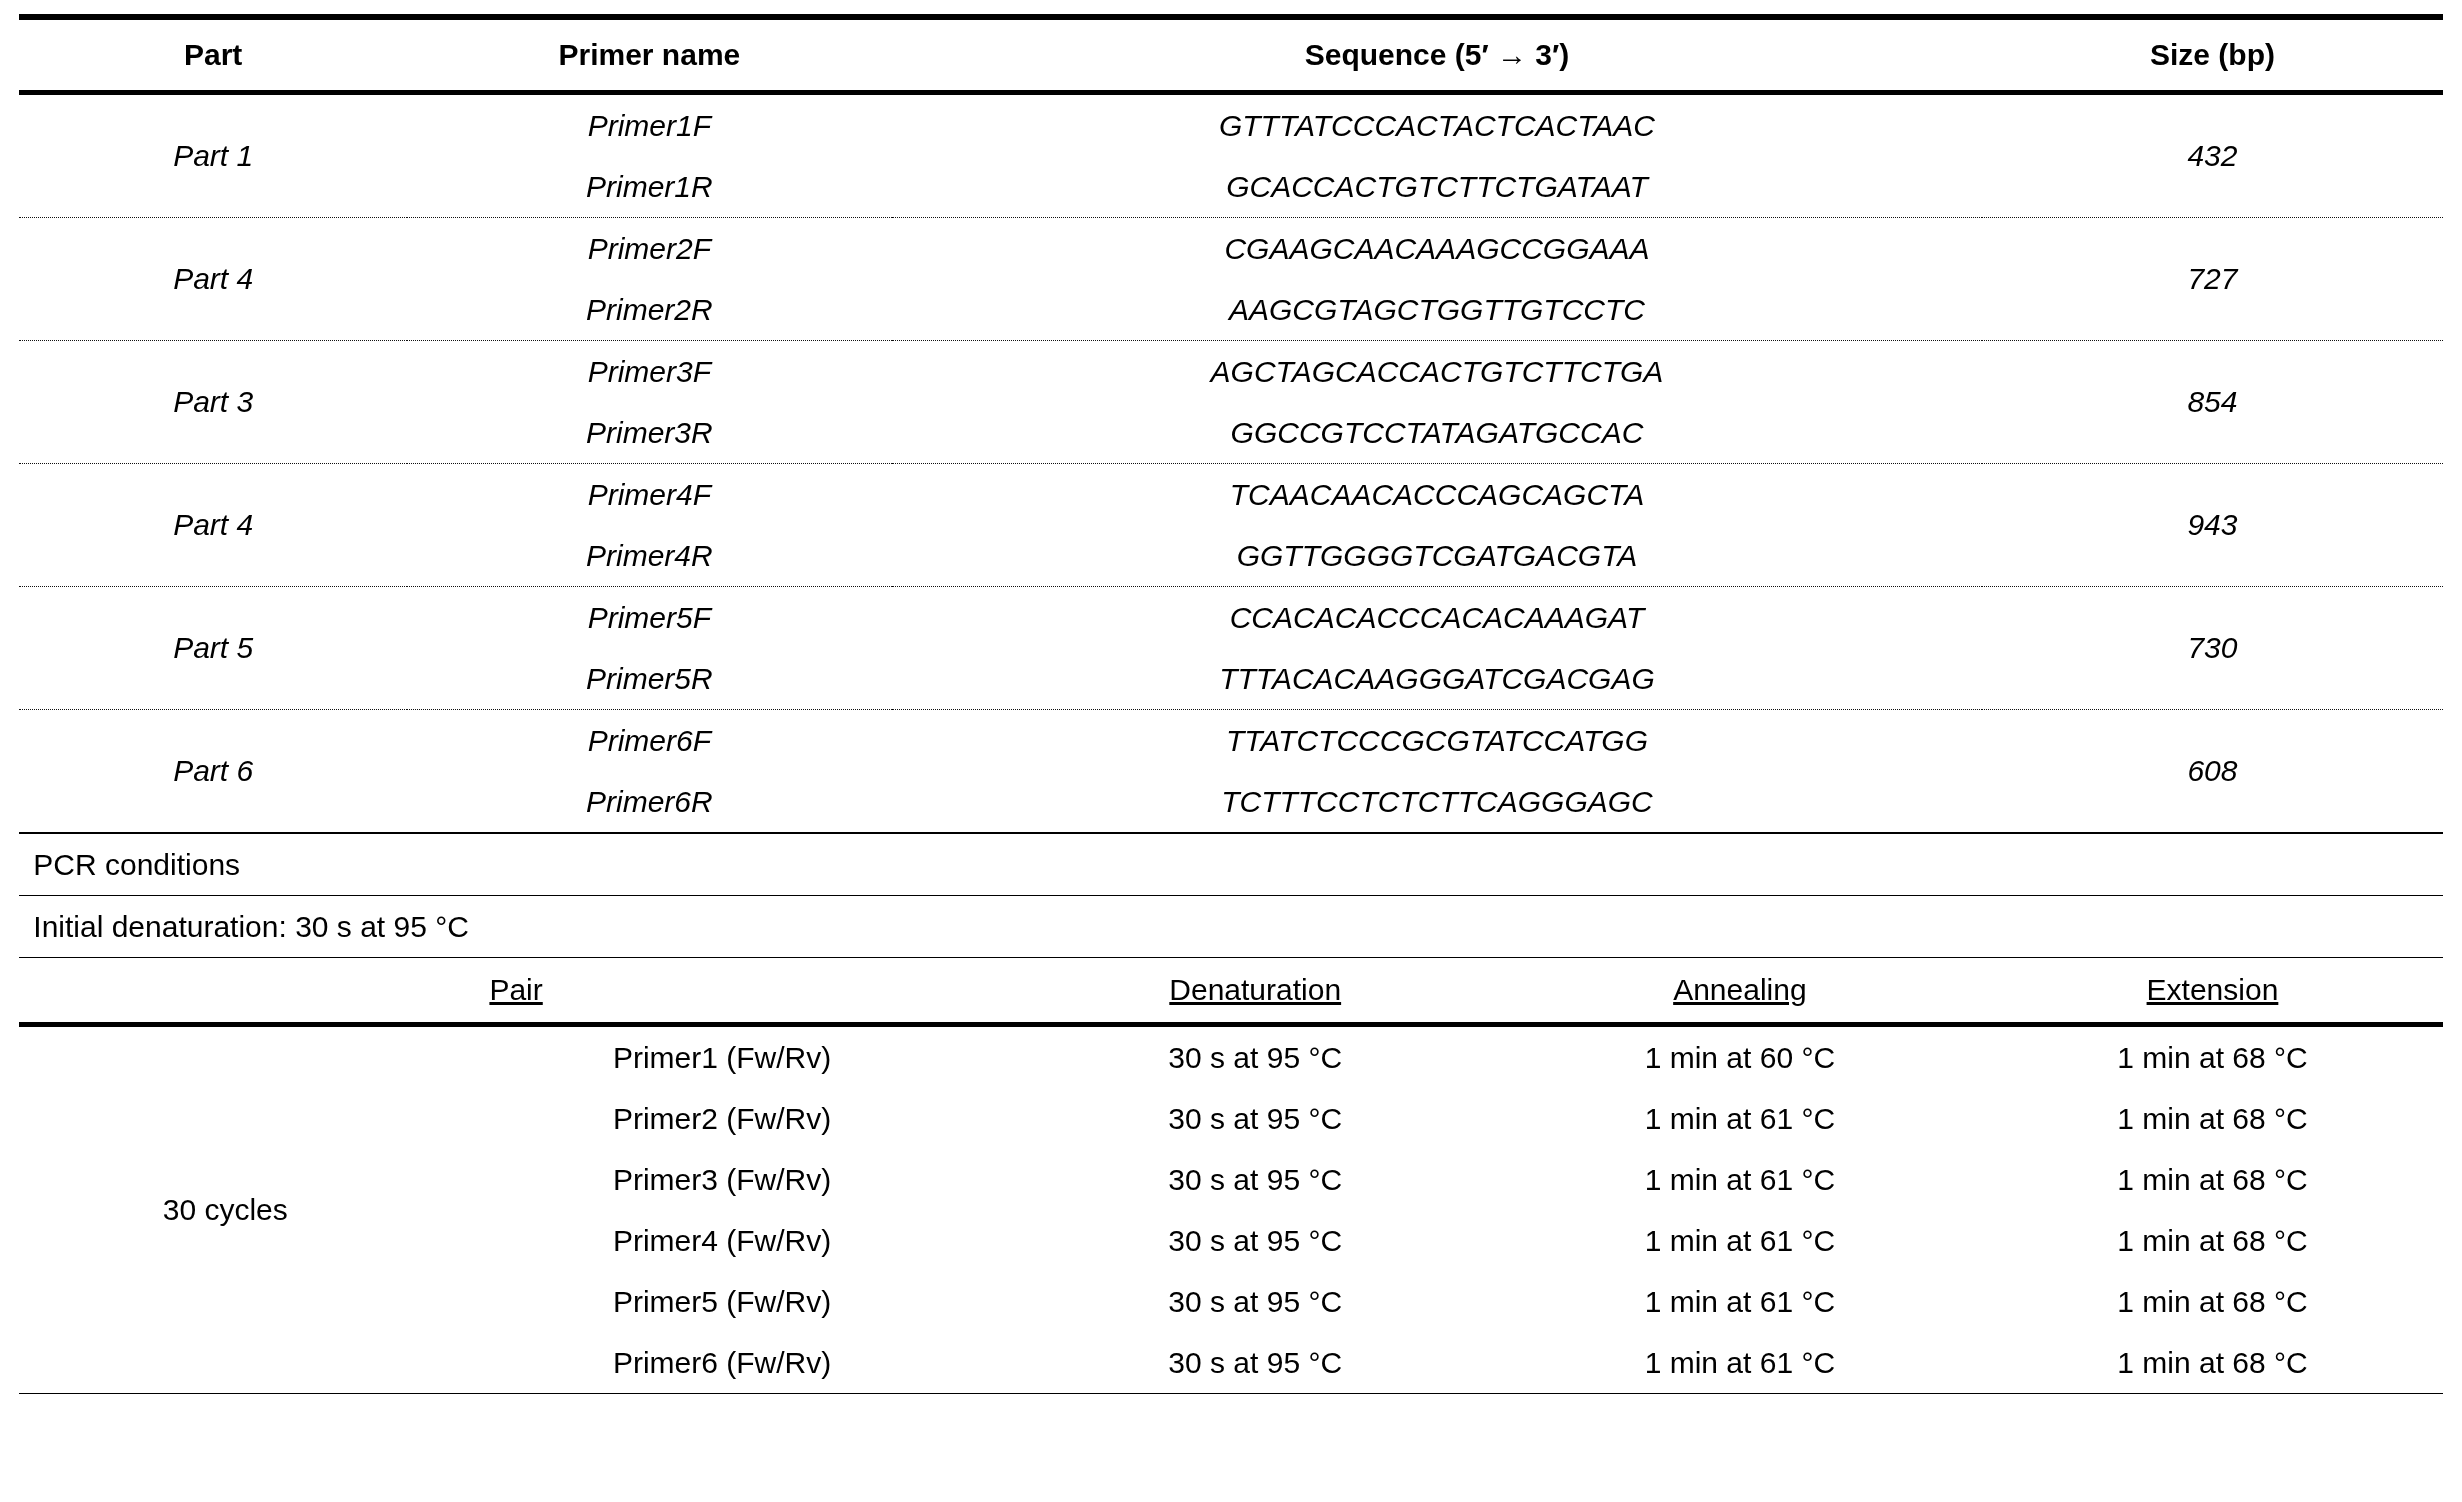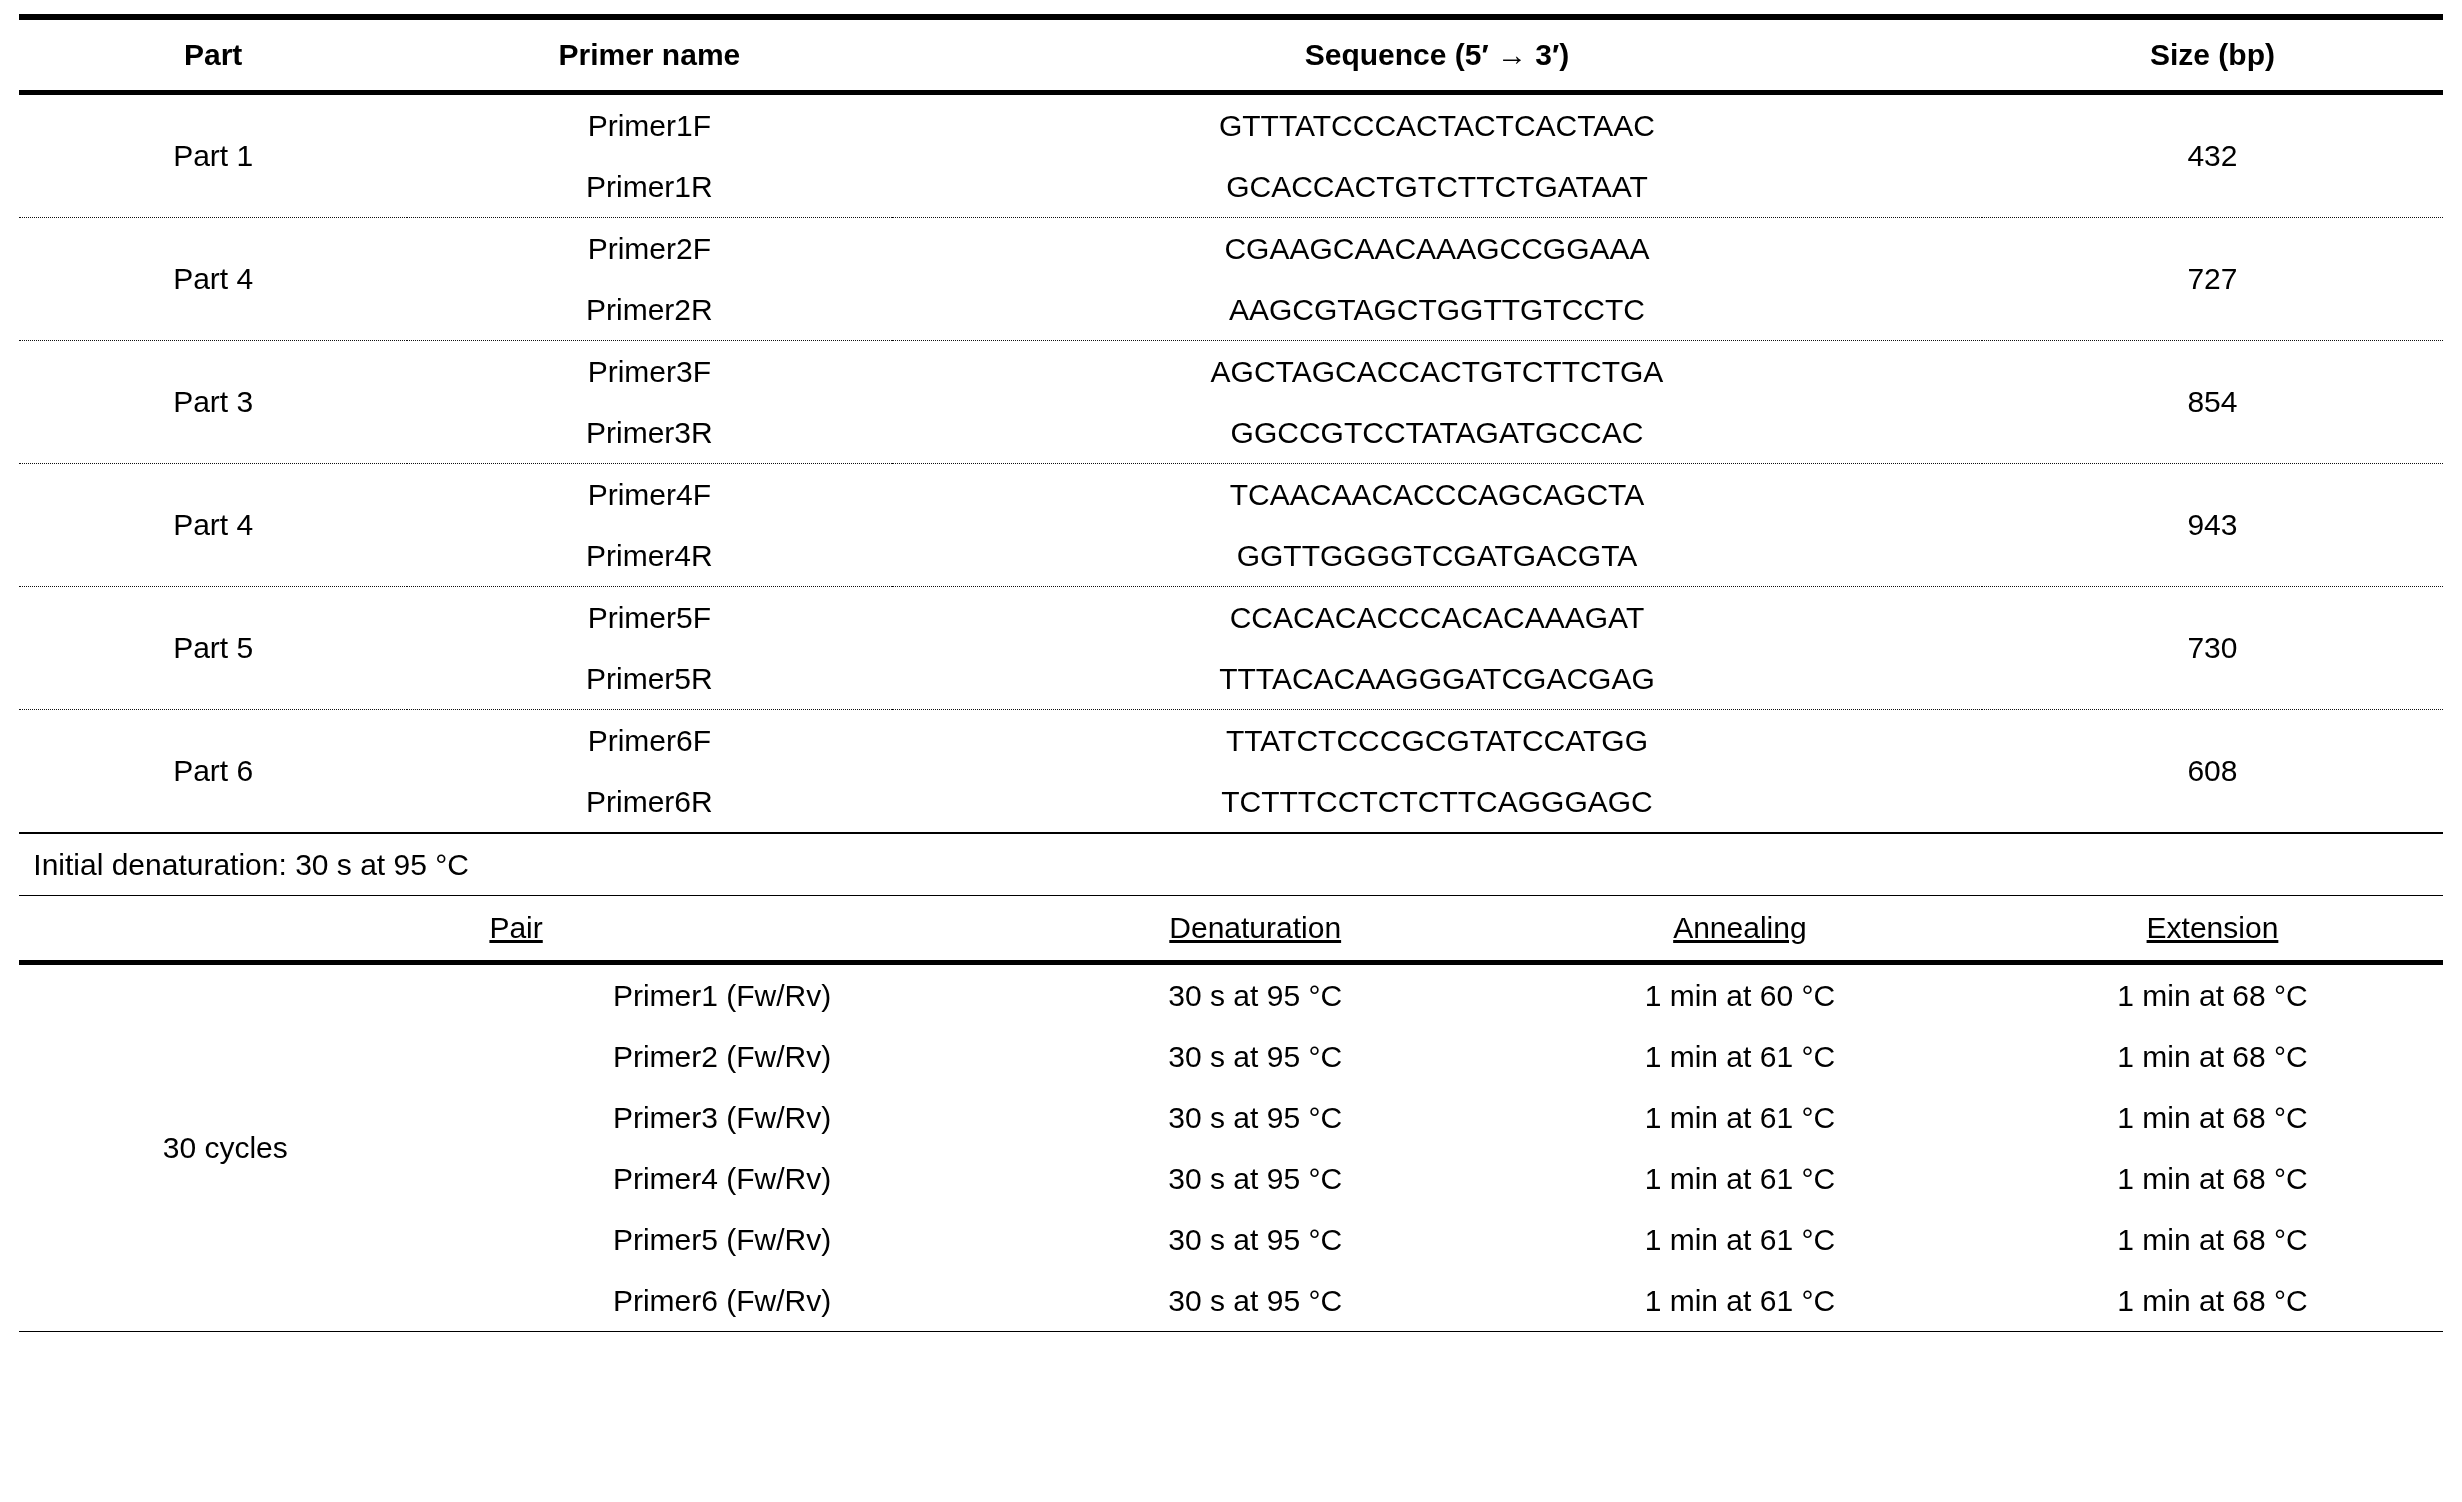--- a/index.html
+++ b/index.html
@@ -43,20 +43,21 @@
   }
   .primer-table th {
     height: 70px;
     font-weight: bold;
   }
   .primer-table td {
     height: 61px;
   }
   .primer-table tbody.group {
     border-bottom: 1.9px dotted #111;
+    font-style: italic;
   }
   .primer-table tbody.group:last-child {
     border-bottom: none;
   }
 
   
   .fullrow {
     height: 62px;
     display: flex;
     align-items: center;
@@ -182,20 +183,21 @@
         <td>TTATCTCCCGCGTATCCATGG</td>
         <td rowspan="2">608</td>
       </tr>
       <tr>
         <td>Primer6R</td>
         <td>TCTTTCCTCTCTTCAGGGAGC</td>
       </tr>
     </tbody>
   </table>
 
+  <div class="fullrow">PCR conditions</div>
   <div class="fullrow">Initial denaturation: 30 s at 95 °C</div>
 
   <table class="cond-table">
     <colgroup>
       <col style="width:17%">
         <col style="width:24%">
         <col style="width:20%">
         <col style="width:20%">
         <col style="width:19%">
     </colgroup>

